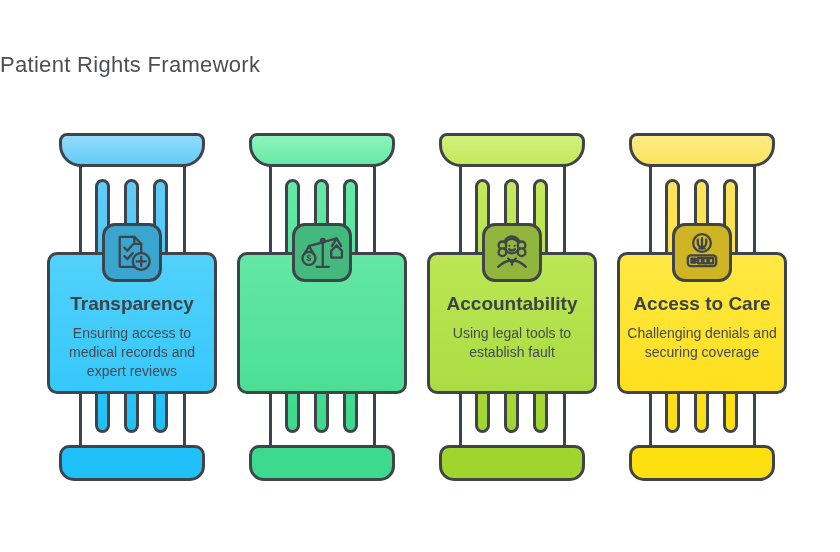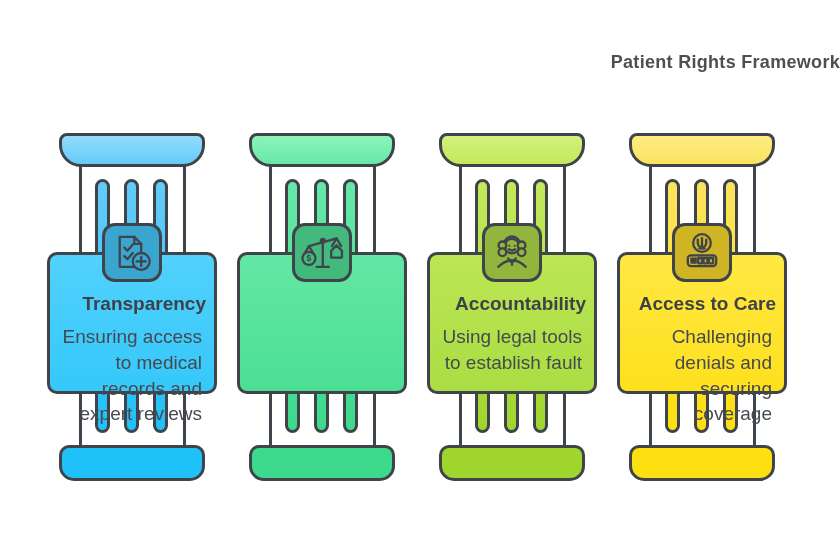--- a/index.html
+++ b/index.html
@@ -2,22 +2,22 @@
 <html><head>
 <meta charset="utf-8">
 <style>
   html,body{margin:0;padding:0;background:#ffffff;}
   .stage{
     position:relative;width:840px;height:552px;background:#ffffff;overflow:hidden;
     font-family:"Liberation Sans",sans-serif;
     --ink:#3f444a;
   }
   .title{
-    position:absolute;top:52px;left:0;width:100%;text-align:right;
-    font-size:18px;font-weight:700;color:#4e4f52;letter-spacing:.3px;
+    position:absolute;top:52px;left:0;width:100%;text-align:left;
+    font-size:22px;font-weight:400;color:#4e4f52;letter-spacing:.3px;
   }
   .pillar{position:absolute;top:133px;width:190px;height:352px;}
   .pillar.p0{left:37px}.pillar.p1{left:227px}.pillar.p2{left:417px}.pillar.p3{left:607px}
 
   .capital{
     position:absolute;left:22px;top:0;width:146px;height:34px;box-sizing:border-box;
     border:3px solid var(--ink);border-radius:8px 8px 22px 22px;
     background:linear-gradient(180deg,var(--cap-top),var(--cap-bottom));z-index:2;
   }
   .base{
@@ -31,24 +31,24 @@
     position:absolute;top:46px;width:15px;height:254px;box-sizing:border-box;
     border:3px solid var(--ink);border-radius:9px;
     background:linear-gradient(180deg,var(--cap-bottom),var(--base));z-index:1;
   }
   .flute.f1{left:58px}.flute.f2{left:87px}.flute.f3{left:116px}
 
   .card{
     position:absolute;left:10px;top:119px;width:170px;height:142px;box-sizing:border-box;
     border:3px solid var(--ink);border-radius:10px;
     background:linear-gradient(180deg,var(--card-top),var(--card-bottom));
-    z-index:3;text-align:right;padding:38px 8px 0;
+    z-index:3;text-align:center;padding:38px 0 0;
   }
   .card .heading{font-size:19px;font-weight:700;color:#3d4248;margin-bottom:9px;}
-  .card .body{font-size:19px;line-height:1.36;color:#454a50;padding:0 4px;}
+  .card .body{font-size:14px;line-height:1.36;color:#454a50;padding:0 4px;}
 
   .badge{
     position:absolute;left:65px;top:90px;width:60px;height:59px;box-sizing:border-box;
     border:3px solid var(--ink);border-radius:13px;background:var(--badge);z-index:4;
     display:flex;align-items:center;justify-content:center;
   }
   .badge svg{display:block;}
   .icon{stroke:var(--ink);fill:none;stroke-width:3;stroke-linecap:round;stroke-linejoin:round;}
 </style>
 </head>

